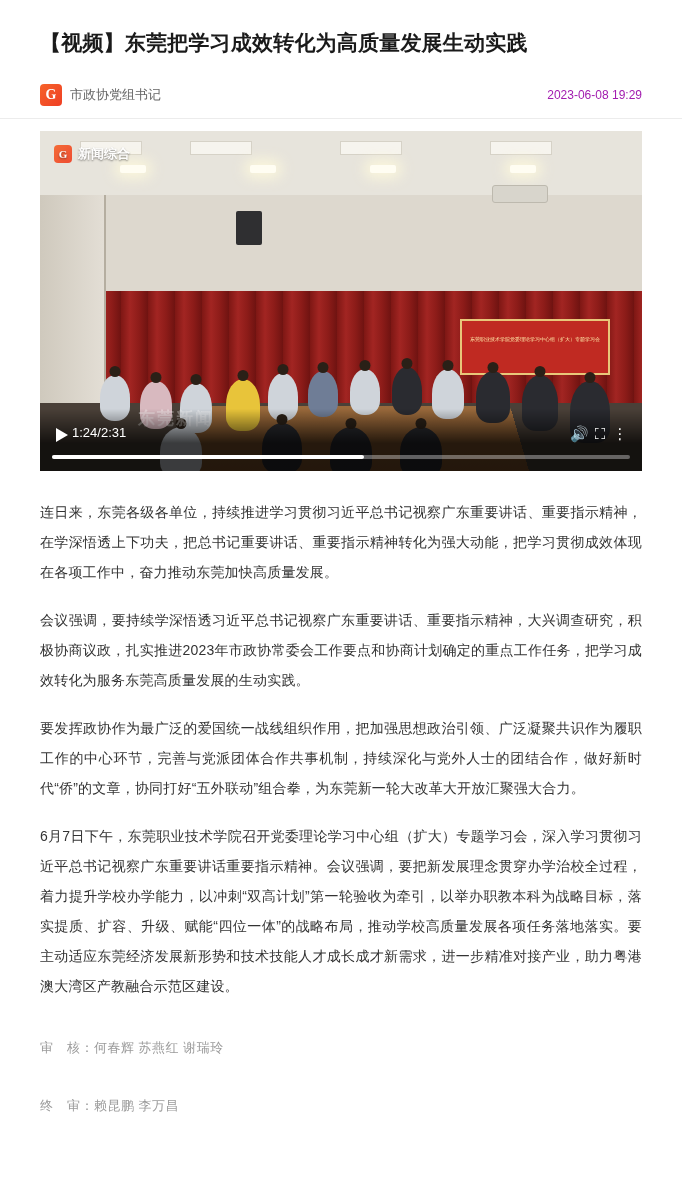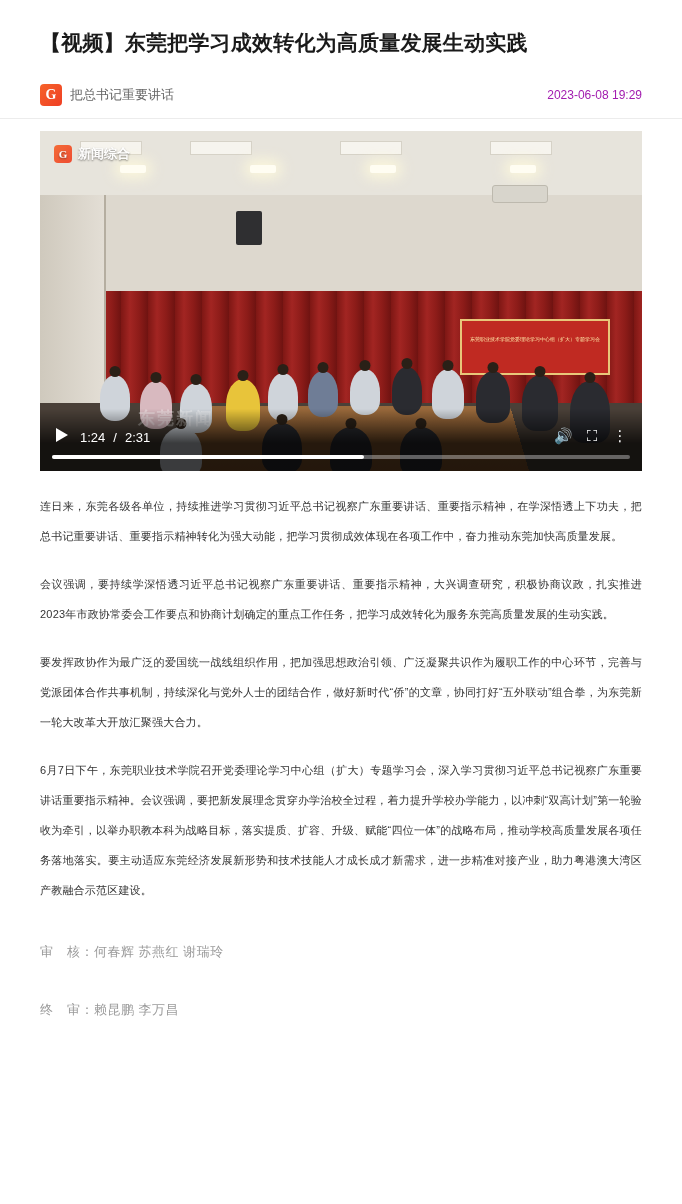--- a/index.html
+++ b/index.html
@@ -218,22 +218,22 @@
     position: absolute;
     left: 0; right: 0; bottom: 0;
     height: 62px;
     background: linear-gradient(transparent, rgba(0,0,0,.72) 55%);
     color: #fff;
   }
   .ctl-row {
     position: absolute;
     left: 12px; right: 12px; bottom: 26px;
     display: flex;
-    align-items: flex-end;
-    gap: 8px;
+    align-items: flex-start;
+    gap: 0;
     font-size: 13px;
   }
   .play-btn {
     width: 20px; height: 20px;
     display: flex; align-items: center; justify-content: center;
     cursor: pointer;
   }
   .play-btn::before {
     content: "";
     border-left: 12px solid #fff;
@@ -266,24 +266,24 @@
     width: 54%;
     background: #ffffff;
     border-radius: 2px;
   }
 
   
   .content {
     padding: 18px 40px 0 40px;
   }
   .content p {
-    font-size: 11px;
+    font-size: 14px;
     line-height: 30px;
     color: #333;
-    margin: 2px 0 18px 0;
+    margin: 8px 0 18px 0;
     text-align: justify;
     letter-spacing: .2px;
   }
   .byline {
     font-size: 15px;
     line-height: 30px;
     color: #333;
     margin: 6px 0 22px 0;
   }
   .editors {
@@ -297,21 +297,21 @@
 </head>
 <body>
 
 <div class="page">
 
   <h1 class="article-title">【视频】东莞把学习成效转化为高质量发展生动实践</h1>
 
   <div class="meta-row">
     <div class="source">
       <span class="source-logo"></span>
-      <span class="source-name">把总书记重要讲话</span>
+      <span class="source-name">市政协党组书记</span>
     </div>
     <div class="timestamp">2023-06-08 19:29</div>
   </div>
 
   <div class="video-wrap">
     <div class="video-scene">
       <div class="ceiling">
         <div class="panel" style="left:40px;"></div>
         <div class="panel" style="left:150px;"></div>
         <div class="panel" style="left:300px;"></div>

